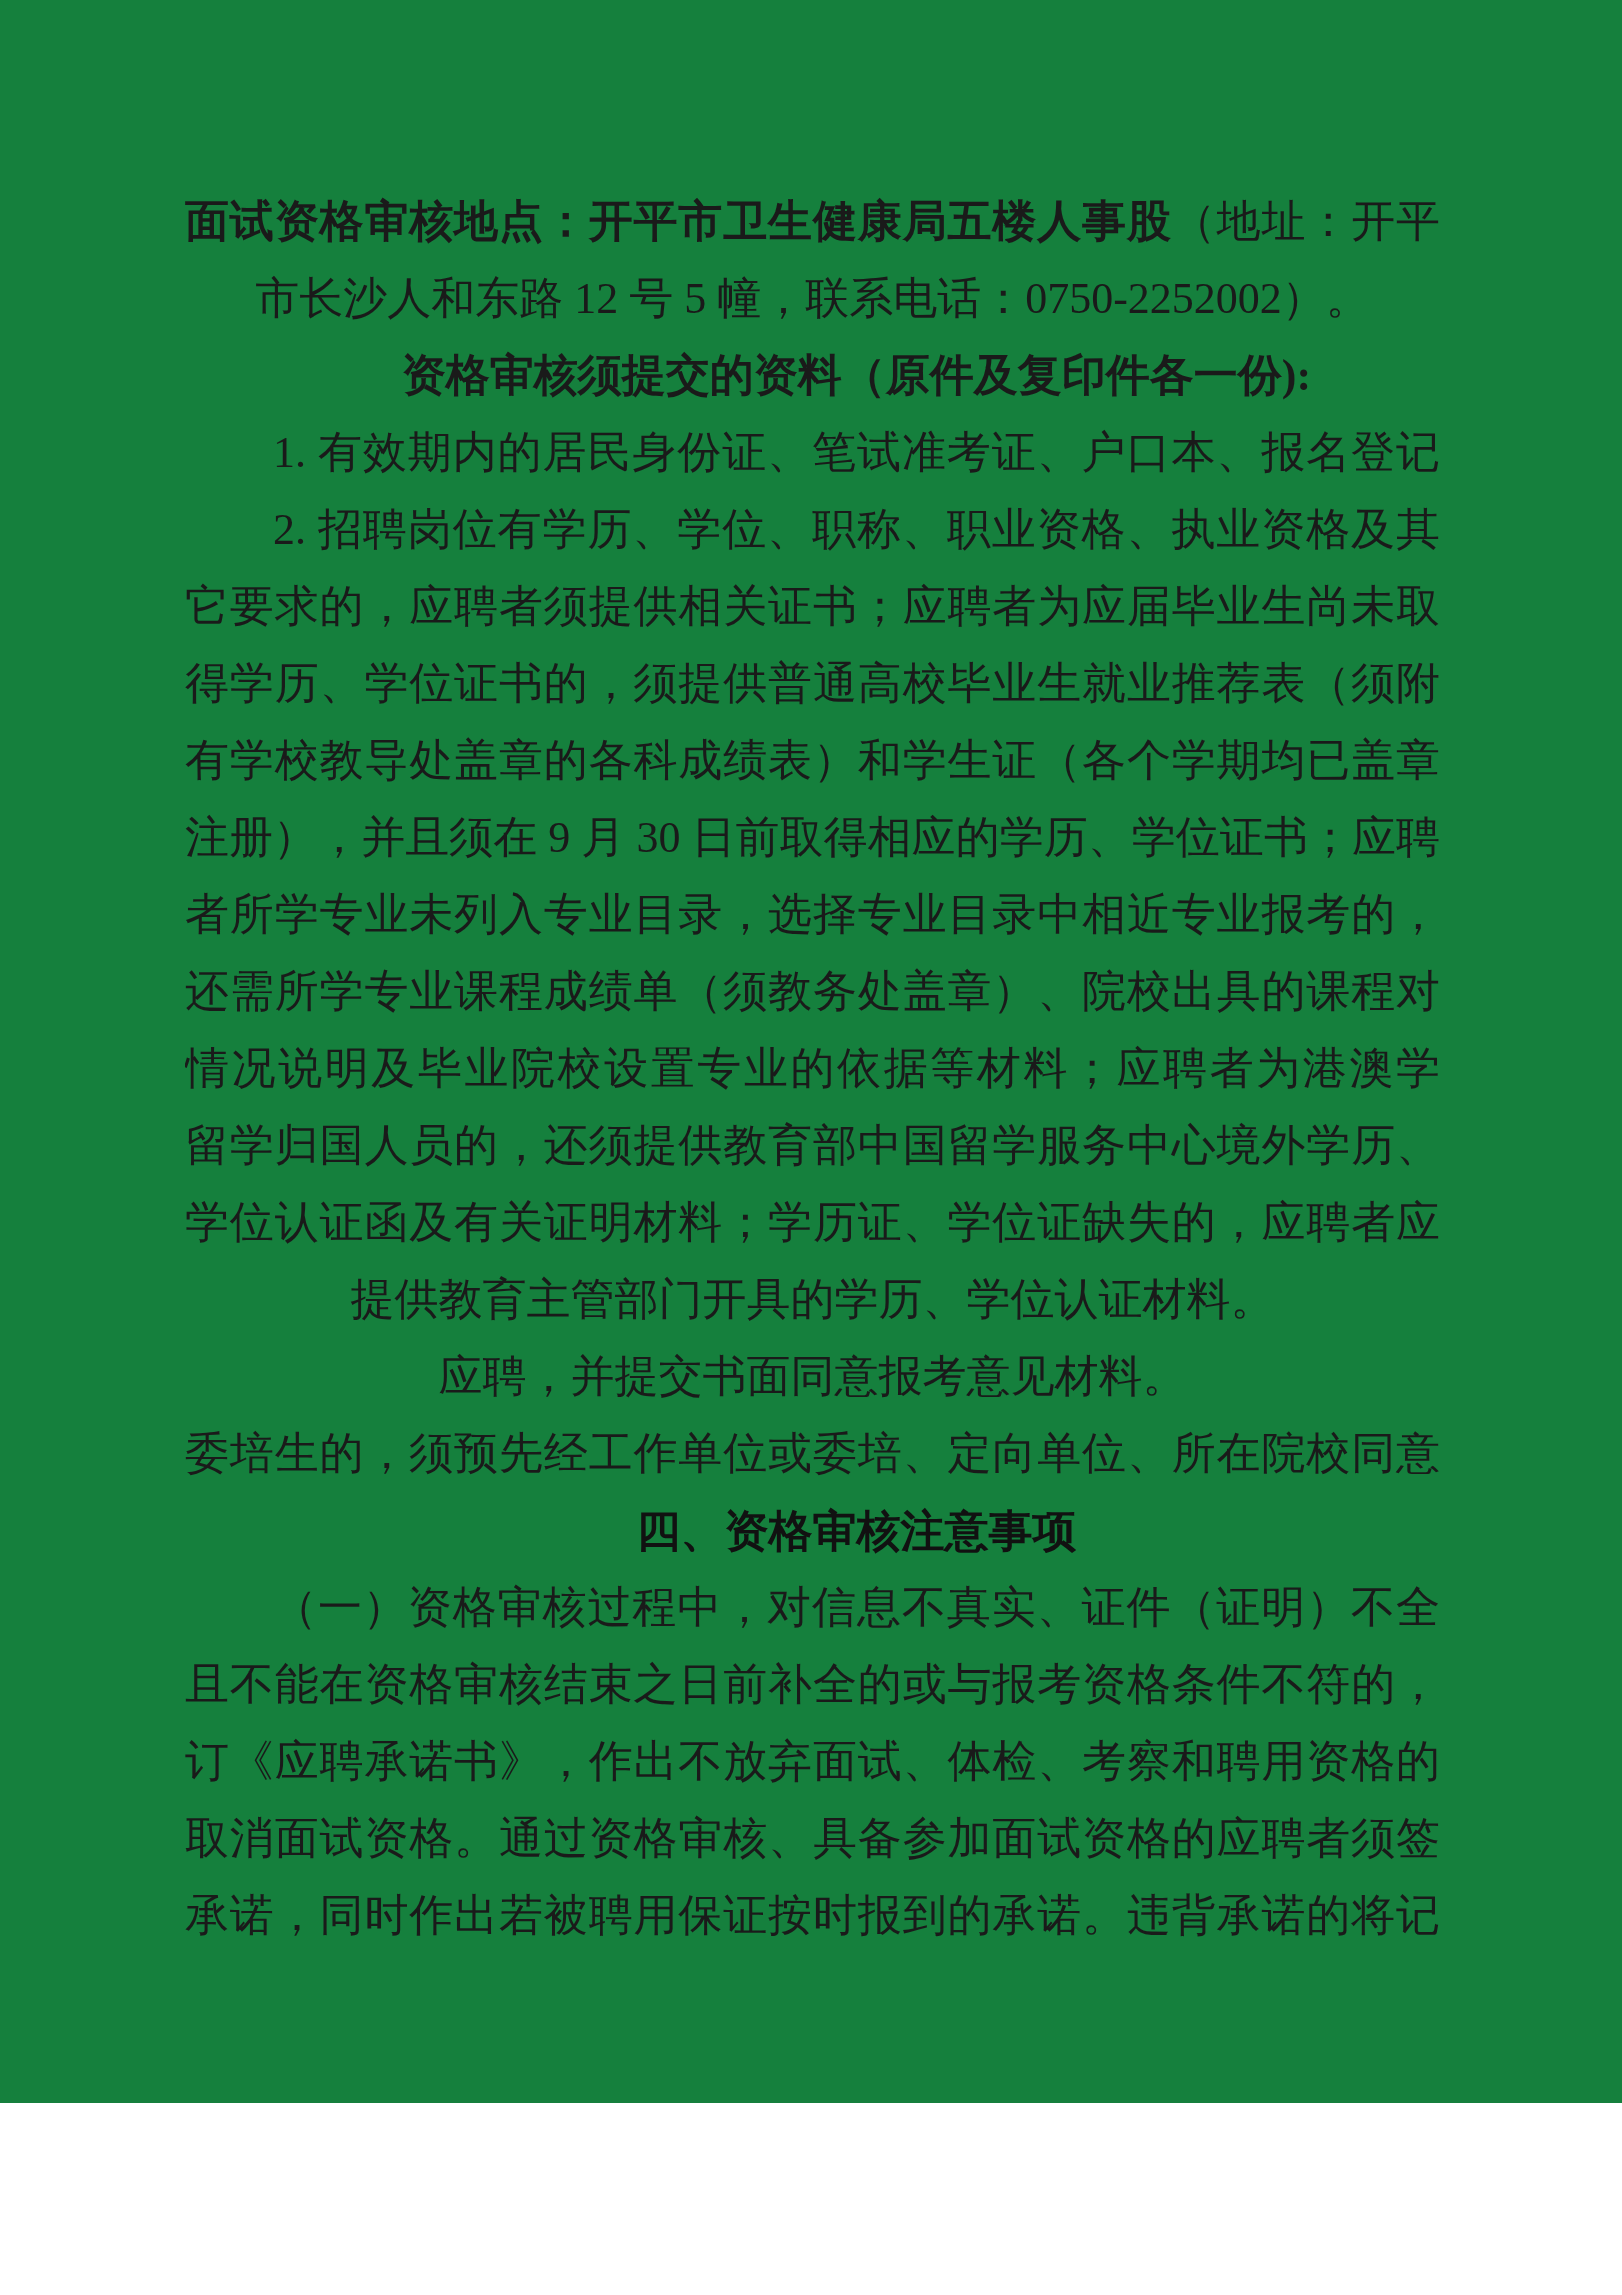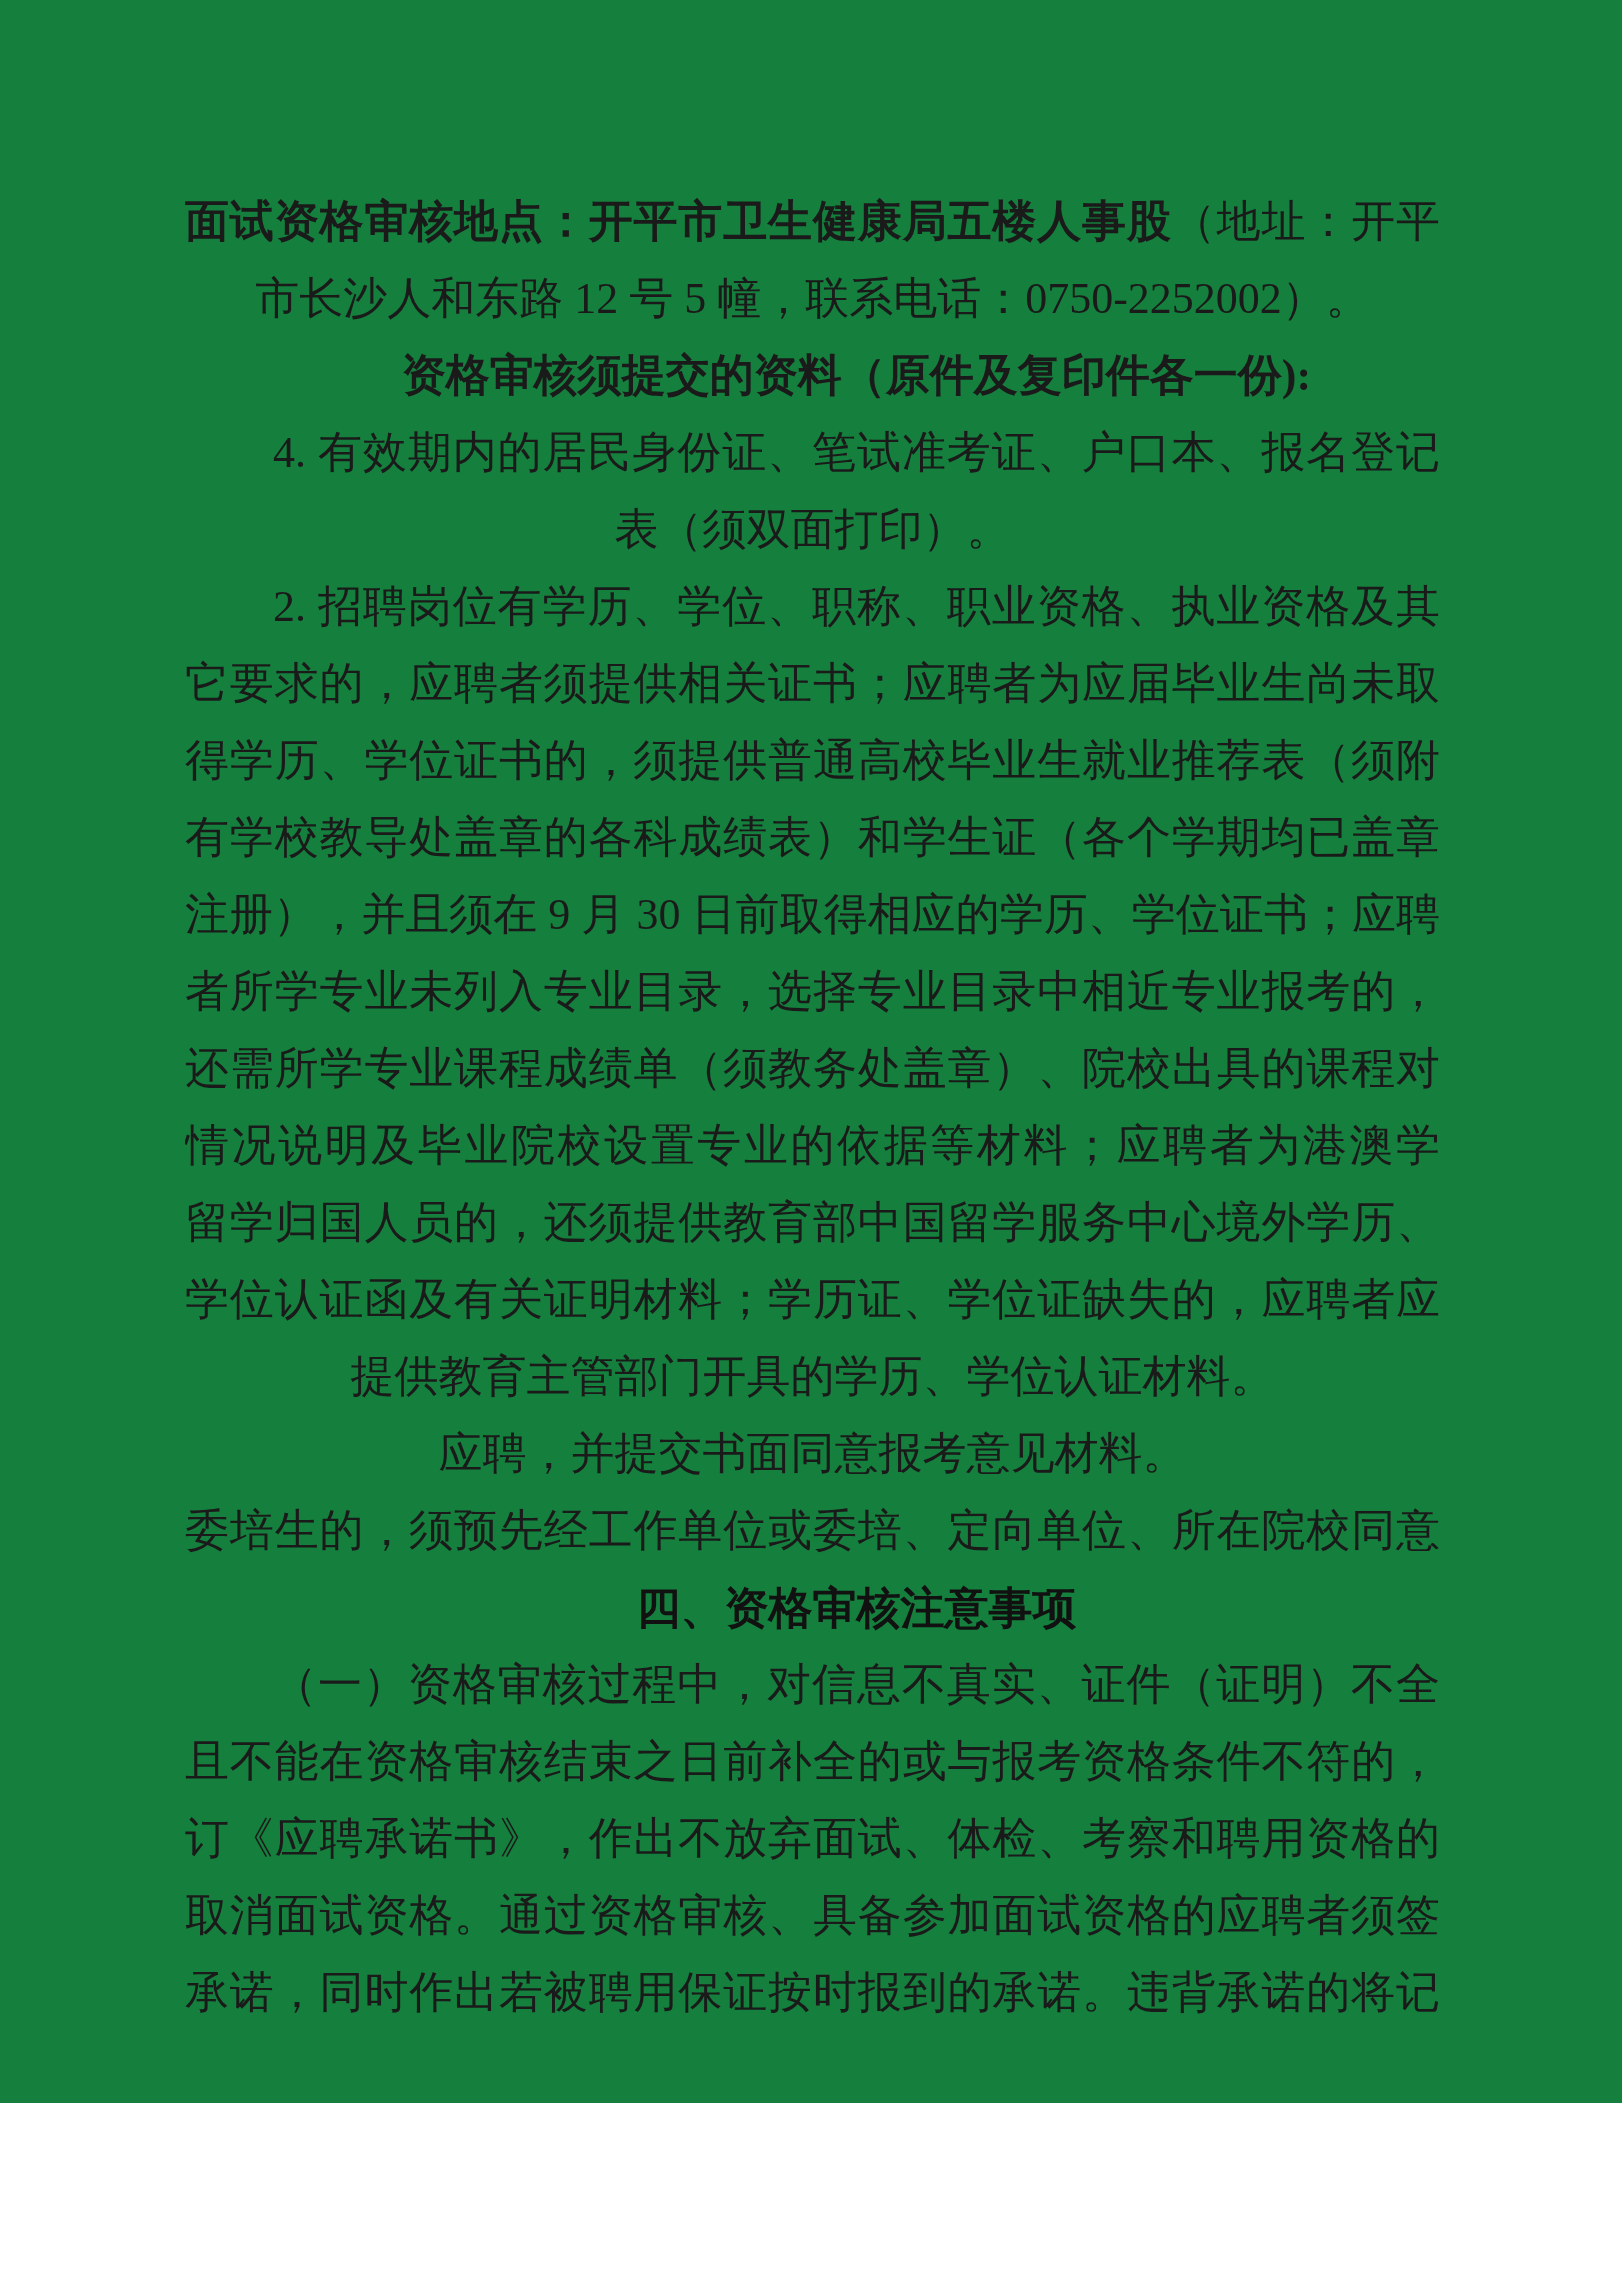--- a/index.html
+++ b/index.html
@@ -57,22 +57,21 @@
   }
 </style>
 </head>
 <body>
 
 <div class="page">
   <div class="doc-body">
       <div class="line justify"><span class="bold">面试资格审核地点：开平市卫生健康局五楼人事股</span><span class="">（地址：开平</span></div>
       <div class="line"><span class="">市长沙人和东路 12 号 5 幢，联系电话：0750-2252002）。</span></div>
       <div class="line" style="padding-left: 88px;"><span class="bold">资格审核须提交的资料（原件及复印件各一份):</span></div>
-      <div class="line justify" style="padding-left: 88px;"><span class="">4. 有效期内的居民身份证、笔试准考证、户口本、报名登记</span></div>
-      <div class="line"><span class="">表（须双面打印）。</span></div>
+      <div class="line justify" style="padding-left: 88px;"><span class="">1. 有效期内的居民身份证、笔试准考证、户口本、报名登记</span></div>
       <div class="line justify" style="padding-left: 88px;"><span class="">2. 招聘岗位有学历、学位、职称、职业资格、执业资格及其</span></div>
       <div class="line justify"><span class="">它要求的，应聘者须提供相关证书；应聘者为应届毕业生尚未取</span></div>
       <div class="line justify"><span class="">得学历、学位证书的，须提供普通高校毕业生就业推荐表（须附</span></div>
       <div class="line justify"><span class="">有学校教导处盖章的各科成绩表）和学生证（各个学期均已盖章</span></div>
       <div class="line justify"><span class="">注册），并且须在 9 月 30 日前取得相应的学历、学位证书；应聘</span></div>
       <div class="line justify"><span class="">者所学专业未列入专业目录，选择专业目录中相近专业报考的，</span></div>
       <div class="line justify"><span class="">还需所学专业课程成绩单（须教务处盖章）、院校出具的课程对比</span></div>
       <div class="line justify"><span class="">情况说明及毕业院校设置专业的依据等材料；应聘者为港澳学习、</span></div>
       <div class="line justify"><span class="">留学归国人员的，还须提供教育部中国留学服务中心境外学历、</span></div>
       <div class="line justify"><span class="">学位认证函及有关证明材料；学历证、学位证缺失的，应聘者应</span></div>

